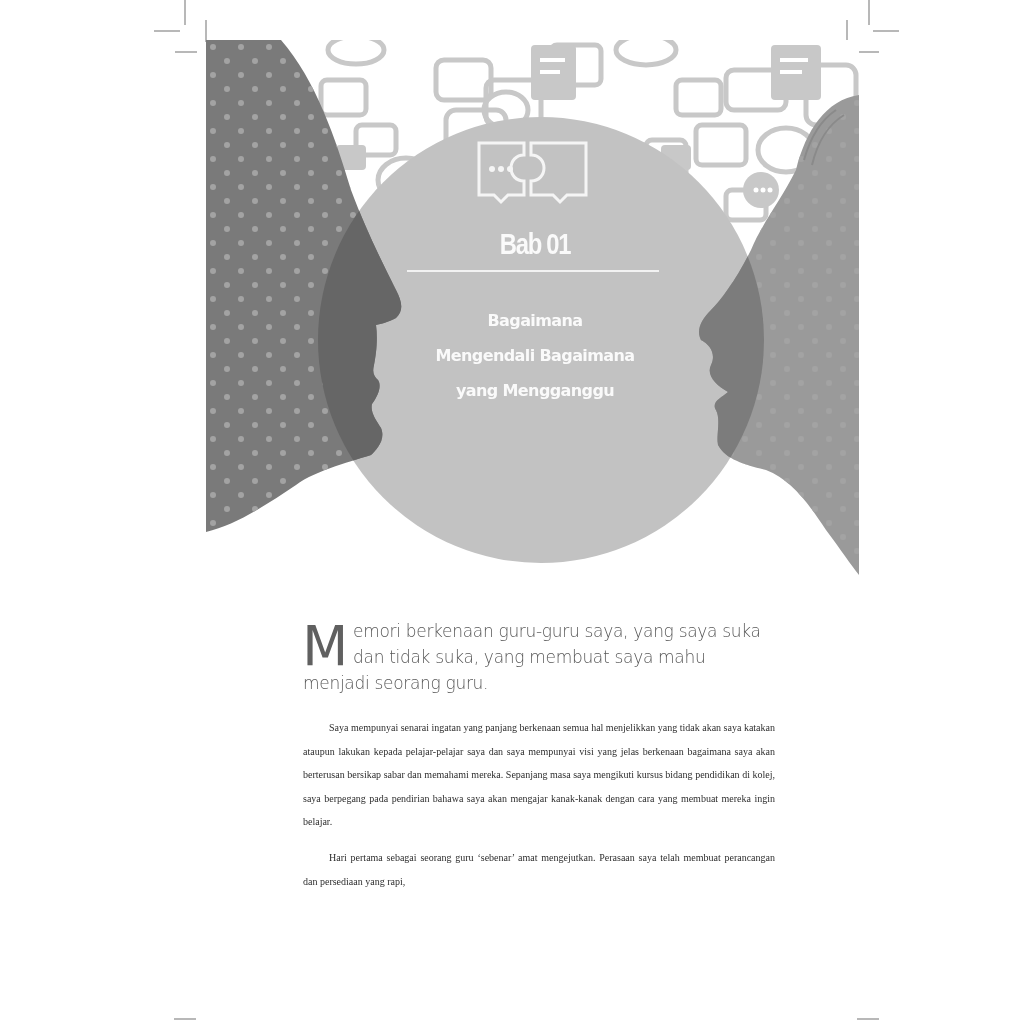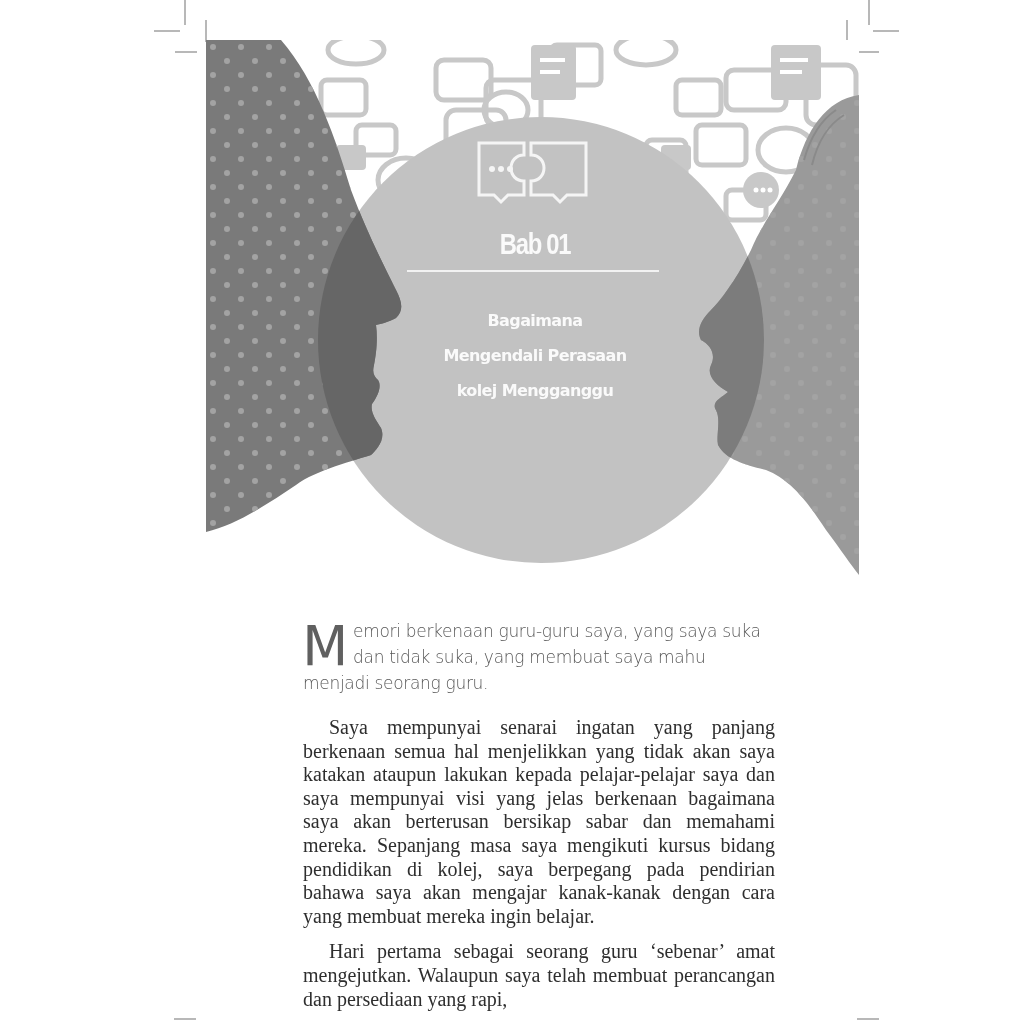--- a/index.html
+++ b/index.html
@@ -6,21 +6,21 @@
   body { width:1024px; height:1024px; position:relative; overflow:hidden; font-family:"Liberation Sans", sans-serif; }
   .crop { position:absolute; background:#b8b8b8; }
   .hero { position:absolute; left:206px; top:40px; width:653px; height:540px; overflow:hidden; }
   .hero svg { display:block; }
   .chapter-label { position:absolute; left:400px; top:228px; width:270px; text-align:center; color:#fafafa; font-family:"Liberation Sans", sans-serif; font-weight:bold; font-size:29px; letter-spacing:-1.5px; transform:scaleX(0.82); }
   .chapter-rule { position:absolute; left:407px; top:270px; width:252px; height:1.5px; background:#f2f2f2; }
   .chapter-title { position:absolute; left:370px; top:303px; width:330px; text-align:center; color:#fafafa; font-family:"DejaVu Sans", sans-serif; font-weight:bold; font-size:16px; line-height:35px; letter-spacing:-0.6px; }
   .chapter-title span { display:block; }
   .intro { position:absolute; left:303px; top:618px; width:472px; color:#585858; font-family:"DejaVu Sans", sans-serif; font-weight:200; font-size:17px; line-height:26px; letter-spacing:-0.3px; }
   .dropcap { float:left; font-family:"DejaVu Sans", sans-serif; font-size:56px; line-height:48px; font-weight:normal; color:#606060; margin:4px 4px 0 -2px; transform:scaleX(0.95); }
-  .body-text { position:absolute; left:303px; top:716px; width:472px; color:#2e2e2e; font-family:"Liberation Serif", serif; font-size:20px; line-height:23.6px; text-align:justify; }
+  .body-text { position:absolute; left:303px; top:716px; width:472px; color:#2e2e2e; font-family:"Liberation Serif", serif; font-size:10px; line-height:23.6px; text-align:justify; }
   .body-text p { margin:0 0 12px 0; text-indent:26px; }
 </style>
 </head>
 <body>
 
 <div class="crop" style="left:184px;top:0;width:1.5px;height:25px;"></div>
 <div class="crop" style="left:154px;top:30px;width:26px;height:1.5px;"></div>
 <div class="crop" style="left:205px;top:20px;width:1.5px;height:22px;"></div>
 <div class="crop" style="left:175px;top:51px;width:22px;height:1.5px;"></div>
 <div class="crop" style="left:868px;top:0;width:1.5px;height:25px;"></div>
@@ -109,24 +109,24 @@
         <circle cx="295" cy="129" r="3"></circle>
         <circle cx="304" cy="129" r="3"></circle>
     </g>
   </svg>
 </div>
 
 <div class="chapter-label">Bab 01</div>
 <div class="chapter-rule"></div>
 <div class="chapter-title">
   <span>Bagaimana</span>
-  <span>Mengendali Perasaan</span>
-  <span>kolej Mengganggu</span>
+  <span>Mengendali Bagaimana</span>
+  <span>yang Mengganggu</span>
 </div>
 
 <div class="intro">
   <span class="dropcap">M</span><span>emori berkenaan guru-guru saya, yang saya suka dan tidak suka, yang membuat saya mahu menjadi seorang guru.</span>
 </div>
 
 <div class="body-text">
   <p>Saya mempunyai senarai ingatan yang panjang berkenaan semua hal menjelikkan yang tidak akan saya katakan ataupun lakukan kepada pelajar-pelajar saya dan saya mempunyai visi yang jelas berkenaan bagaimana saya akan berterusan bersikap sabar dan memahami mereka. Sepanjang masa saya mengikuti kursus bidang pendidikan di kolej, saya berpegang pada pendirian bahawa saya akan mengajar kanak-kanak dengan cara yang membuat mereka ingin belajar.</p>
-  <p>Hari pertama sebagai seorang guru ‘sebenar’ amat mengejutkan. Walaupun saya telah membuat perancangan dan persediaan yang rapi,</p>
+  <p>Hari pertama sebagai seorang guru ‘sebenar’ amat mengejutkan. Perasaan saya telah membuat perancangan dan persediaan yang rapi,</p>
 </div>
 
 </body></html>

